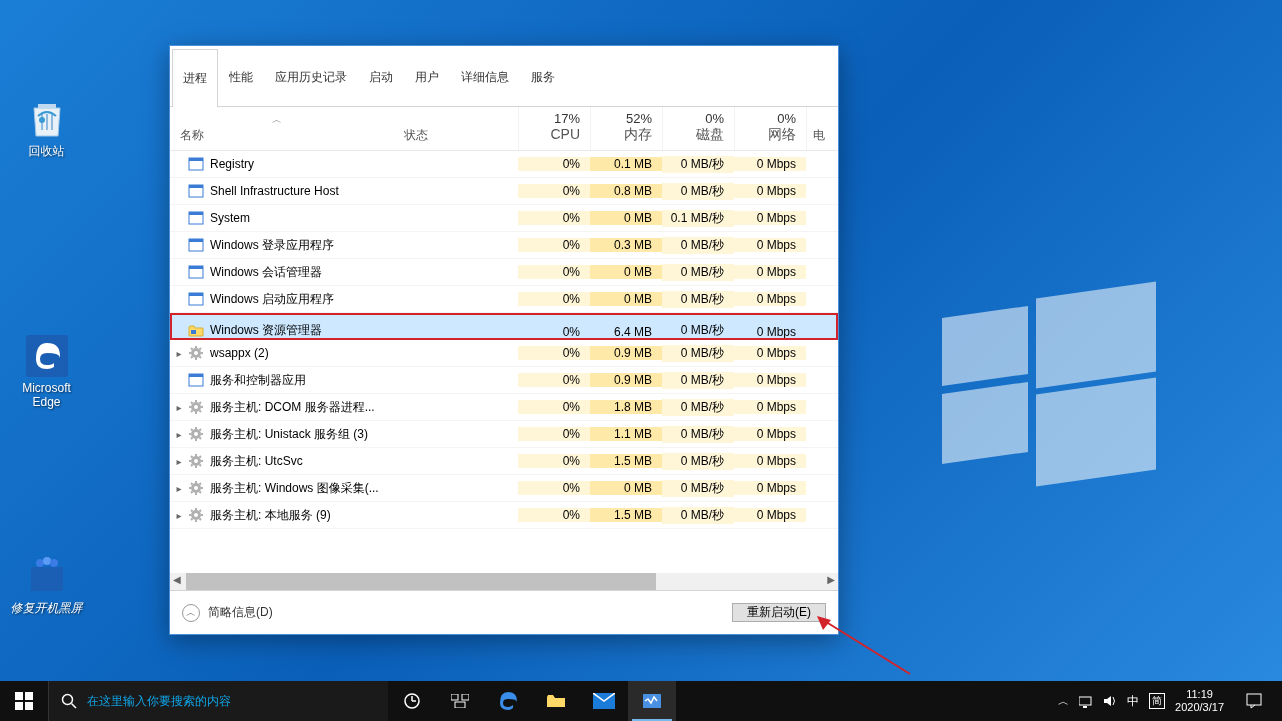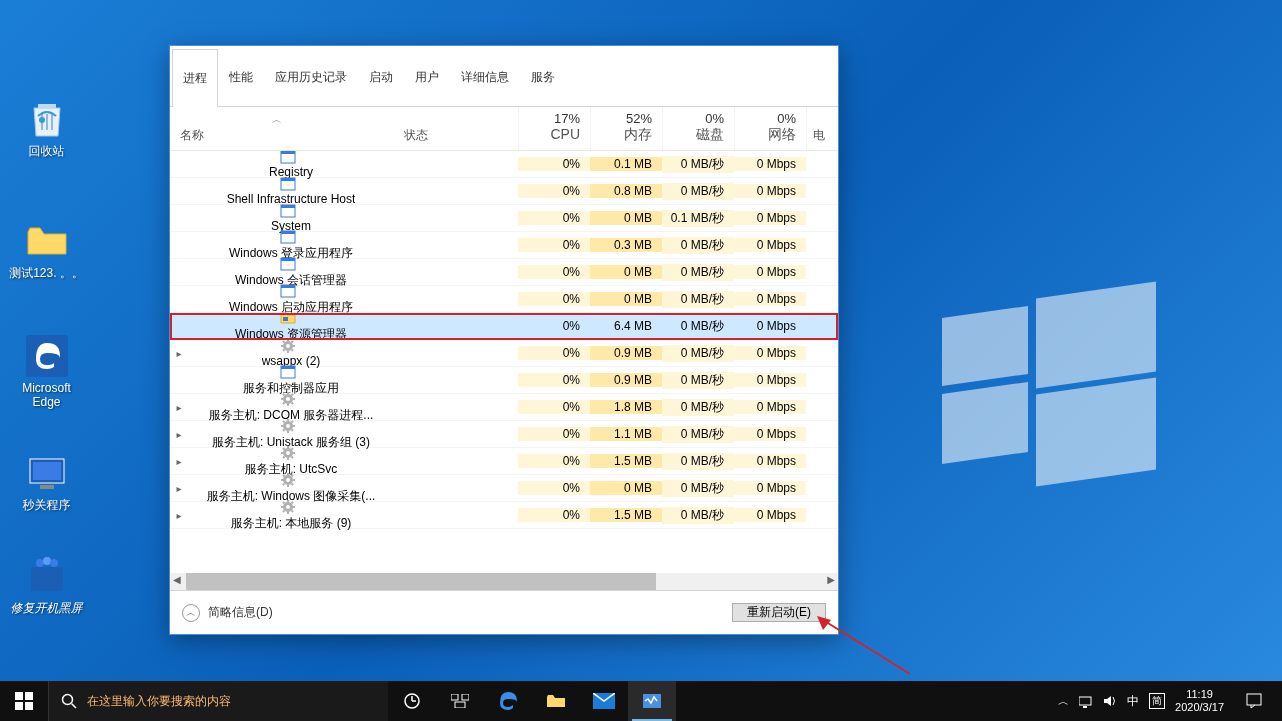--- a/index.html
+++ b/index.html
@@ -44,24 +44,24 @@
 .tm-header .hcol .lbl { font-size: 14px; }
 .tm-header .hlast { flex:1; border-left:1px solid #f2f2f2; display:flex; align-items:flex-end; padding:0 0 6px 6px; }
 
 .tm-rows { flex: 1; overflow-y: auto; font-size: 12px; }
 .tm-rows::-webkit-scrollbar { width: 17px; }
 .tm-rows::-webkit-scrollbar-track { background: #f0f0f0; }
 .tm-rows::-webkit-scrollbar-thumb { background: #c1c1c1; border: 1px solid #f0f0f0; }
 
 .row { display: flex; height: 27px; align-items: center; border-bottom: 1px solid #f4f4f4; cursor: pointer; }
 .row.selected { background: #cde8ff; }
-.row.highlighted { outline: 2px solid #d2232a; outline-offset: -2px; }
+.row.highlighted { outline: 2px solid #d2232a; outline-offset: -2px; align-items: flex-end; }
 .row .exp { width: 18px; text-align: center; color: #666; font-size: 10px; }
 .row .ric { width: 16px; height: 16px; margin-right: 6px; flex-shrink:0; }
-.row .rname { width: 206px; white-space: nowrap; overflow: hidden; text-overflow: ellipsis; display:flex; align-items:center;flex-direction:column; }
+.row .rname { width: 206px; white-space: nowrap; overflow: hidden; text-overflow: ellipsis; display:flex; align-items:center; }
 .row .rnametxt { overflow:hidden; text-overflow:ellipsis; white-space:nowrap; }
 .row .rstate { width: 124px; }
 .row .rcol { width: 72px; text-align: right; padding-right: 10px; }
 .row .cpu { background: #fff6d8; }
 .row .mem { background: #ffe9a8; }
 .row .disk { background: #fff6d8; }
 .row .net { background: #fff6d8; }
 .row.selected .cpu, .row.selected .mem, .row.selected .disk, .row.selected .net { background: #cde8ff; }
 
 .tm-hscroll { height:17px; background:#f0f0f0; position:relative; }
@@ -74,21 +74,21 @@
 .tm-footer .brief .circ { width:18px; height:18px; border:1px solid #999; border-radius:50%; display:flex; align-items:center; justify-content:center; margin-right:8px; font-size:10px;}
 .tm-footer button { margin-left:auto; padding: 0 14px; font-size:12px; border:1px solid #adadad; background:#e1e1e1; cursor:pointer; }
 
 
 .arrow { position:absolute; pointer-events:none; }
 
 
 .taskbar { position: absolute; left:0; right:0; bottom:0; height:40px; background:#101010; display:flex; align-items:center; color:#fff; font-size:12px; }
 .start { width:48px; height:40px; display:flex; align-items:center; justify-content:center; cursor:pointer; }
 .start svg { width:18px; height:18px; }
-.searchbox { width:340px; height:40px; background:#1a1a1a; border-left:1px solid #333; display:flex; align-items:center; padding-left:12px; color:#fdba74; cursor:text; }
+.searchbox { width:340px; height:40px; background:#1a1a1a; border-left:1px solid #333; display:flex; align-items:center; padding-left:12px; color:#0ea5e9; cursor:text; }
 .searchbox .sico { margin-right:10px; }
 .tb-icons { display:flex; height:40px; }
 .tb-icon { width:48px; display:flex; align-items:center; justify-content:center; cursor:pointer; position:relative; }
 .tb-icon.active::after { content:""; position:absolute; bottom:0; left:4px; right:4px; height:2px; background:#76b9ed; }
 .tb-icon.active { background:#2a2a2a; }
 .tray { margin-left:auto; display:flex; align-items:center; padding:0 8px; gap:10px; }
 .tray .clk { text-align:center; font-size:11px; line-height:13px; }
 .tray .notif { width:40px; height:40px; display:flex; align-items:center; justify-content:center; cursor:pointer; }
 </style>
 </head>
@@ -101,46 +101,28 @@
         <svg width="38" height="42" viewBox="0 0 38 42">
           <path d="M6 10 L32 10 L30 38 L8 38 Z" fill="#e8f0f8" stroke="#a0c8e8"></path>
           <rect x="10" y="6" width="18" height="4" fill="#c0d8f0"></rect>
           <path d="M14 16 L14 32 M19 16 L19 32 M24 16 L24 32" stroke="#70a8d8" stroke-width="1.5"></path>
           <circle cx="14" cy="22" r="3" fill="#3a9bd5"></circle>
           <path d="M10 18 Q19 10 28 18" stroke="#3a9bd5" fill="none" stroke-width="2"></path>
         </svg>
       </div>
     <span>回收站</span>
   </div>
-  <div class="desktop-icon" style="left:9px; top:220px;">
-    <div class="ico">
-        <svg width="42" height="34" viewBox="0 0 42 34">
-          <path d="M2 8 L2 30 L40 30 L40 10 L18 10 L14 4 L4 4 Z" fill="#ffd968" stroke="#d8b030"></path>
-        </svg>
-      </div>
-    <span>测试123. 。。</span>
-  </div>
   <div class="desktop-icon" style="left:9px; top:335px;">
     <div class="ico">
         <svg width="42" height="42" viewBox="0 0 42 42">
           <rect width="42" height="42" rx="3" fill="#1a5fb4"></rect>
           <path d="M21 8 Q34 8 34 21 L34 23 Q34 18 21 18 Q14 18 14 24 Q14 30 21 30 Q26 30 28 28 L28 32 Q25 34 21 34 Q10 34 10 24 Q10 8 21 8 Z" fill="#fff"></path>
         </svg>
       </div>
     <span>Microsoft Edge</span>
-  </div>
-  <div class="desktop-icon" style="left:9px; top:452px;">
-    <div class="ico">
-        <svg width="40" height="40" viewBox="0 0 40 40">
-          <rect x="3" y="6" width="34" height="24" fill="#1a5fb4" stroke="#fff"></rect>
-          <rect x="6" y="9" width="28" height="18" fill="#3a7be5"></rect>
-          <rect x="13" y="32" width="14" height="4" fill="#888"></rect>
-        </svg>
-      </div>
-    <span>秒关程序</span>
   </div>
   <div class="desktop-icon" style="left:9px; top:555px;font-style:italic;">
     <div class="ico">
         <svg width="42" height="42" viewBox="0 0 42 42">
           <rect x="5" y="12" width="32" height="24" fill="#1a5fb4"></rect>
           <circle cx="14" cy="8" r="4" fill="#3a7be5"></circle>
           <circle cx="21" cy="6" r="4" fill="#5a9bf5"></circle>
           <circle cx="28" cy="8" r="4" fill="#3a7be5"></circle>
         </svg>
       </div>

